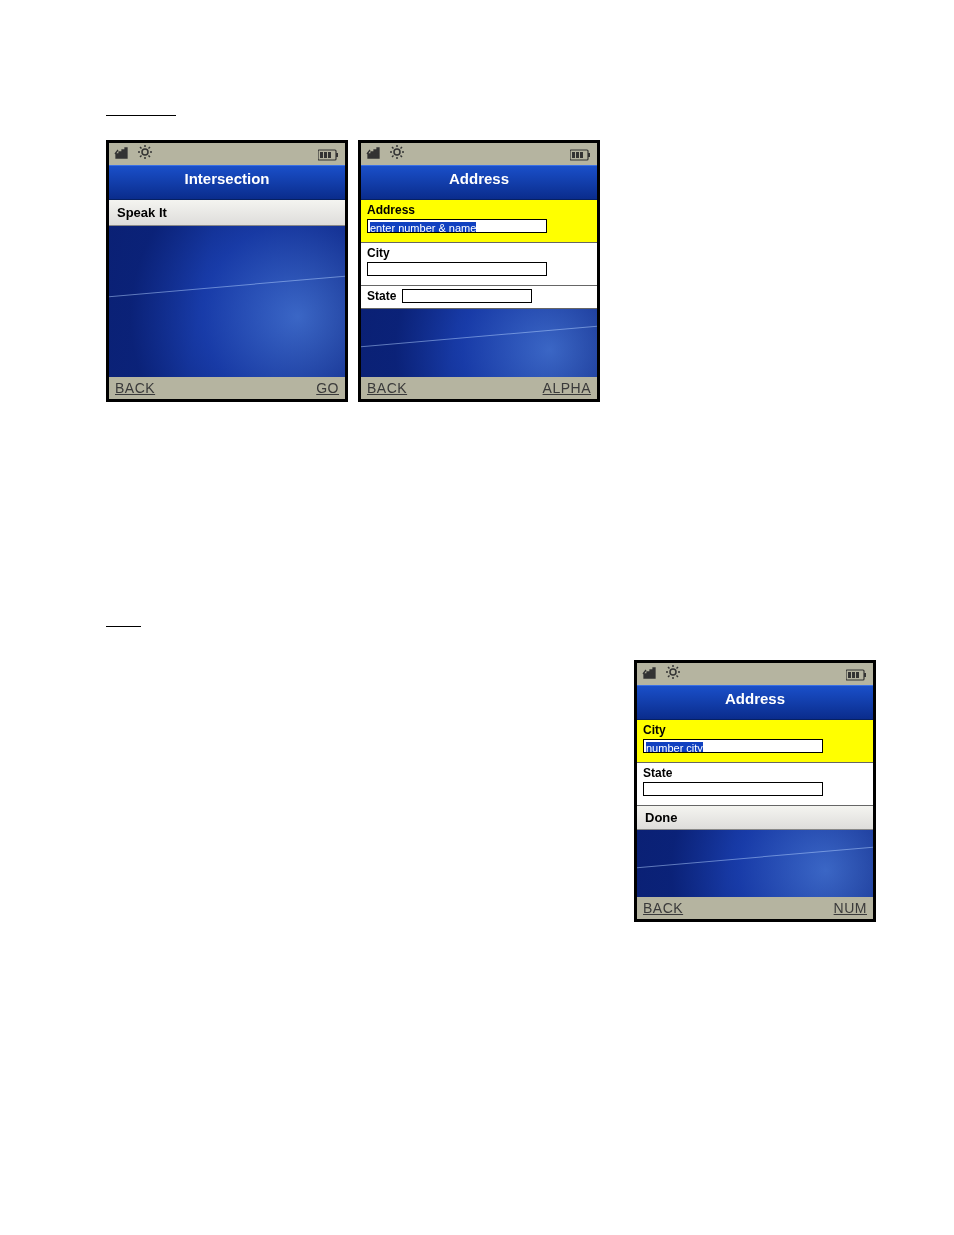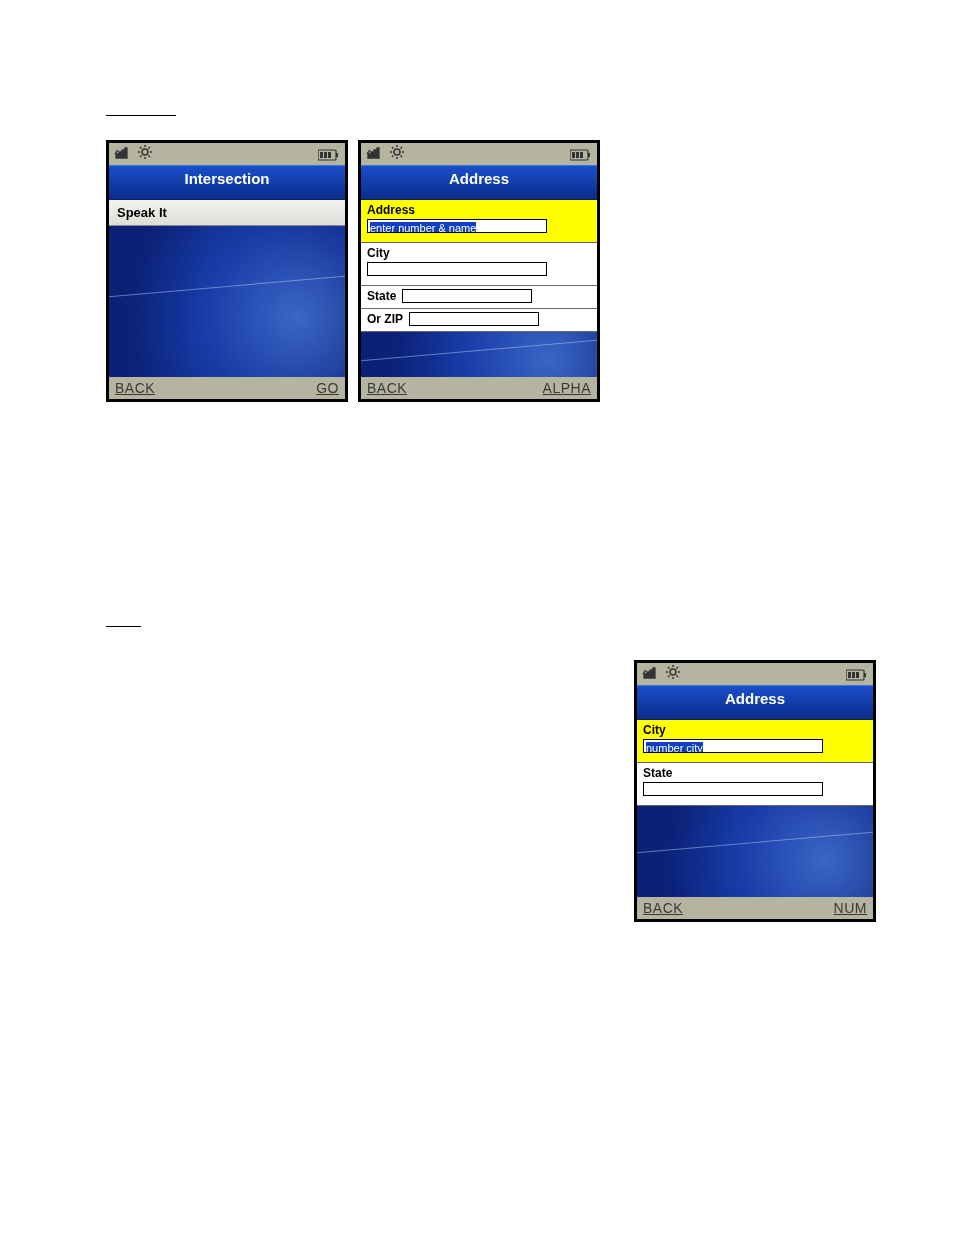--- a/index.html
+++ b/index.html
@@ -246,24 +246,20 @@
         <span class="field-input" style="width:180px;"><span class="sel">enter number &amp; name</span></span>
       </div>
       <div class="field-block">
         <span class="field-label">City</span>
         <span class="field-input" style="width:180px;"></span>
       </div>
       <div class="field-block inline-field">
         <span class="field-label" style="margin:0;">State</span>
         <span class="field-input" style="width:130px;"></span>
       </div>
-      <div class="field-block inline-field">
-        <span class="field-label" style="margin:0;">Or ZIP</span>
-        <span class="field-input" style="width:130px;"></span>
-      </div>
     </div>
     <div class="bg-globe"></div>
     <div class="softkeys">
       <span>BACK</span>
       <span>ALPHA</span>
     </div>
   </div>
 </div>
 
 <div class="phone" style="top:660px; left:634px;">
@@ -302,20 +298,23 @@
     <div class="title-bar">Address</div>
     <div class="form-area">
       <div class="field-block highlight">
         <span class="field-label">City</span>
         <span class="field-input" style="width:180px;"><span class="sel">number city</span></span>
       </div>
       <div class="field-block">
         <span class="field-label">State</span>
         <span class="field-input" style="width:180px;"></span>
       </div>
+      <div class="menu-row normal" style="height:24px;">
+        <span>Done</span>
+      </div>
     </div>
     <div class="bg-globe"></div>
     <div class="softkeys">
       <span>BACK</span>
       <span>NUM</span>
     </div>
   </div>
 </div>
 
 </body></html>

